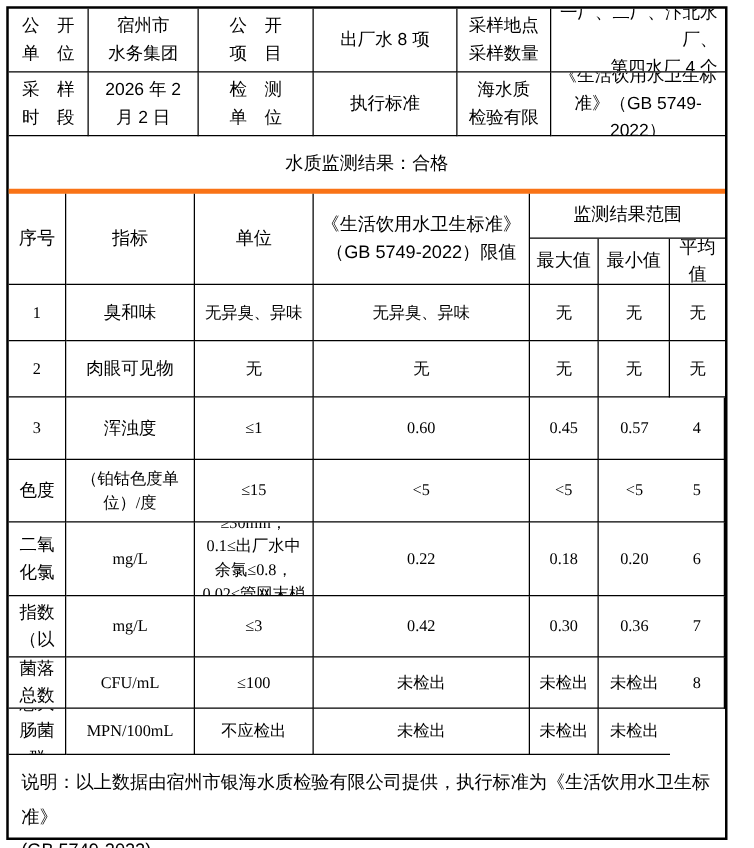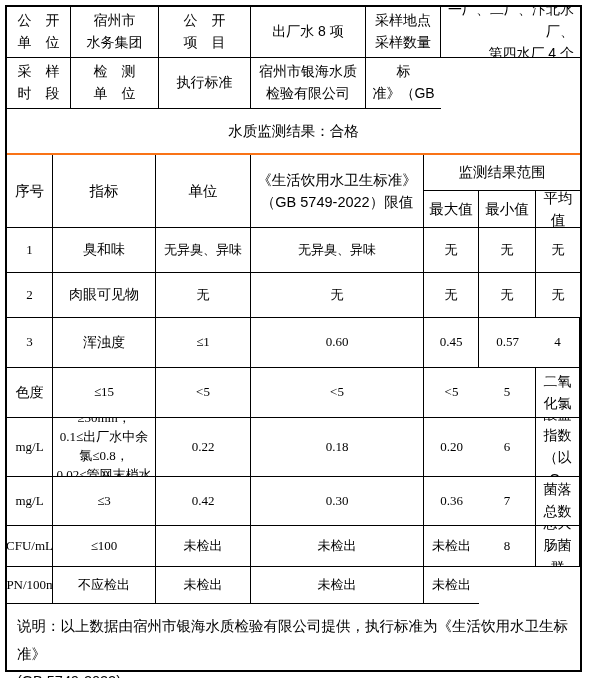--- a/index.html
+++ b/index.html
@@ -32,21 +32,21 @@
   
   .info-grid{
     display:grid;
     grid-template-columns:64px 88px 92px 115px 75px 1fr;
     grid-template-rows:51px 51px;
   }
   
   .result-row{
     box-sizing:border-box;
     height:46px;
-    border-bottom:2px solid #f97316;
+    border-bottom:4px solid #f97316;
     display:flex;align-items:center;justify-content:center;
     font-size:14.5px;
   }
   
   .results-grid{
     display:grid;
     grid-template-columns:46px 103px 95px 173px 55px 57px 1fr;
     grid-template-rows:36px 37px 45px 45px 50px 50px 59px 49px 41px 37px;
     grid-auto-flow:row;
   }
@@ -84,20 +84,22 @@
 水务集团</div>
     <div class="cell">公　开
 项　目</div>
     <div class="cell">出厂水 8 项</div>
     <div class="cell">采样地点
 采样数量</div>
     <div class="cell last-col ta-right">一厂、二厂、汴北水厂、
 第四水厂 4 个</div>
     <div class="cell">采　样
 时　段</div>
+    <div class="cell">2026 年 2
+月 2 日</div>
     <div class="cell">检　测
 单　位</div>
     <div class="cell">执行标准</div>
     <div class="cell">宿州市银海水质
 检验有限公司</div>
     <div class="cell last-col">《生活饮用水卫生标
 准》（GB 5749-2022）</div>
   </div>
 
   <div class="result-row">水质监测结果：合格</div>
@@ -128,20 +130,22 @@
       <div class="cell serif small">无</div>
       <div class="cell serif small last-col">无</div>
       <div class="cell serif small">3</div>
       <div class="cell">浑浊度</div>
       <div class="cell serif small">≤1</div>
       <div class="cell serif small">0.60</div>
       <div class="cell serif small">0.45</div>
       <div class="cell serif small last-col">0.57</div>
       <div class="cell serif small">4</div>
       <div class="cell">色度</div>
+      <div class="cell serif small">（铂钴色度单
+位）/度</div>
       <div class="cell serif small">≤15</div>
       <div class="cell serif small">&lt;5</div>
       <div class="cell serif small">&lt;5</div>
       <div class="cell serif small last-col">&lt;5</div>
       <div class="cell serif small">5</div>
       <div class="cell">二氧化氯</div>
       <div class="cell serif small">mg/L</div>
       <div class="cell serif small">与水接触时间≥30min，
 0.1≤出厂水中余氯≤0.8，
 0.02≤管网末梢水≤0.8</div>

